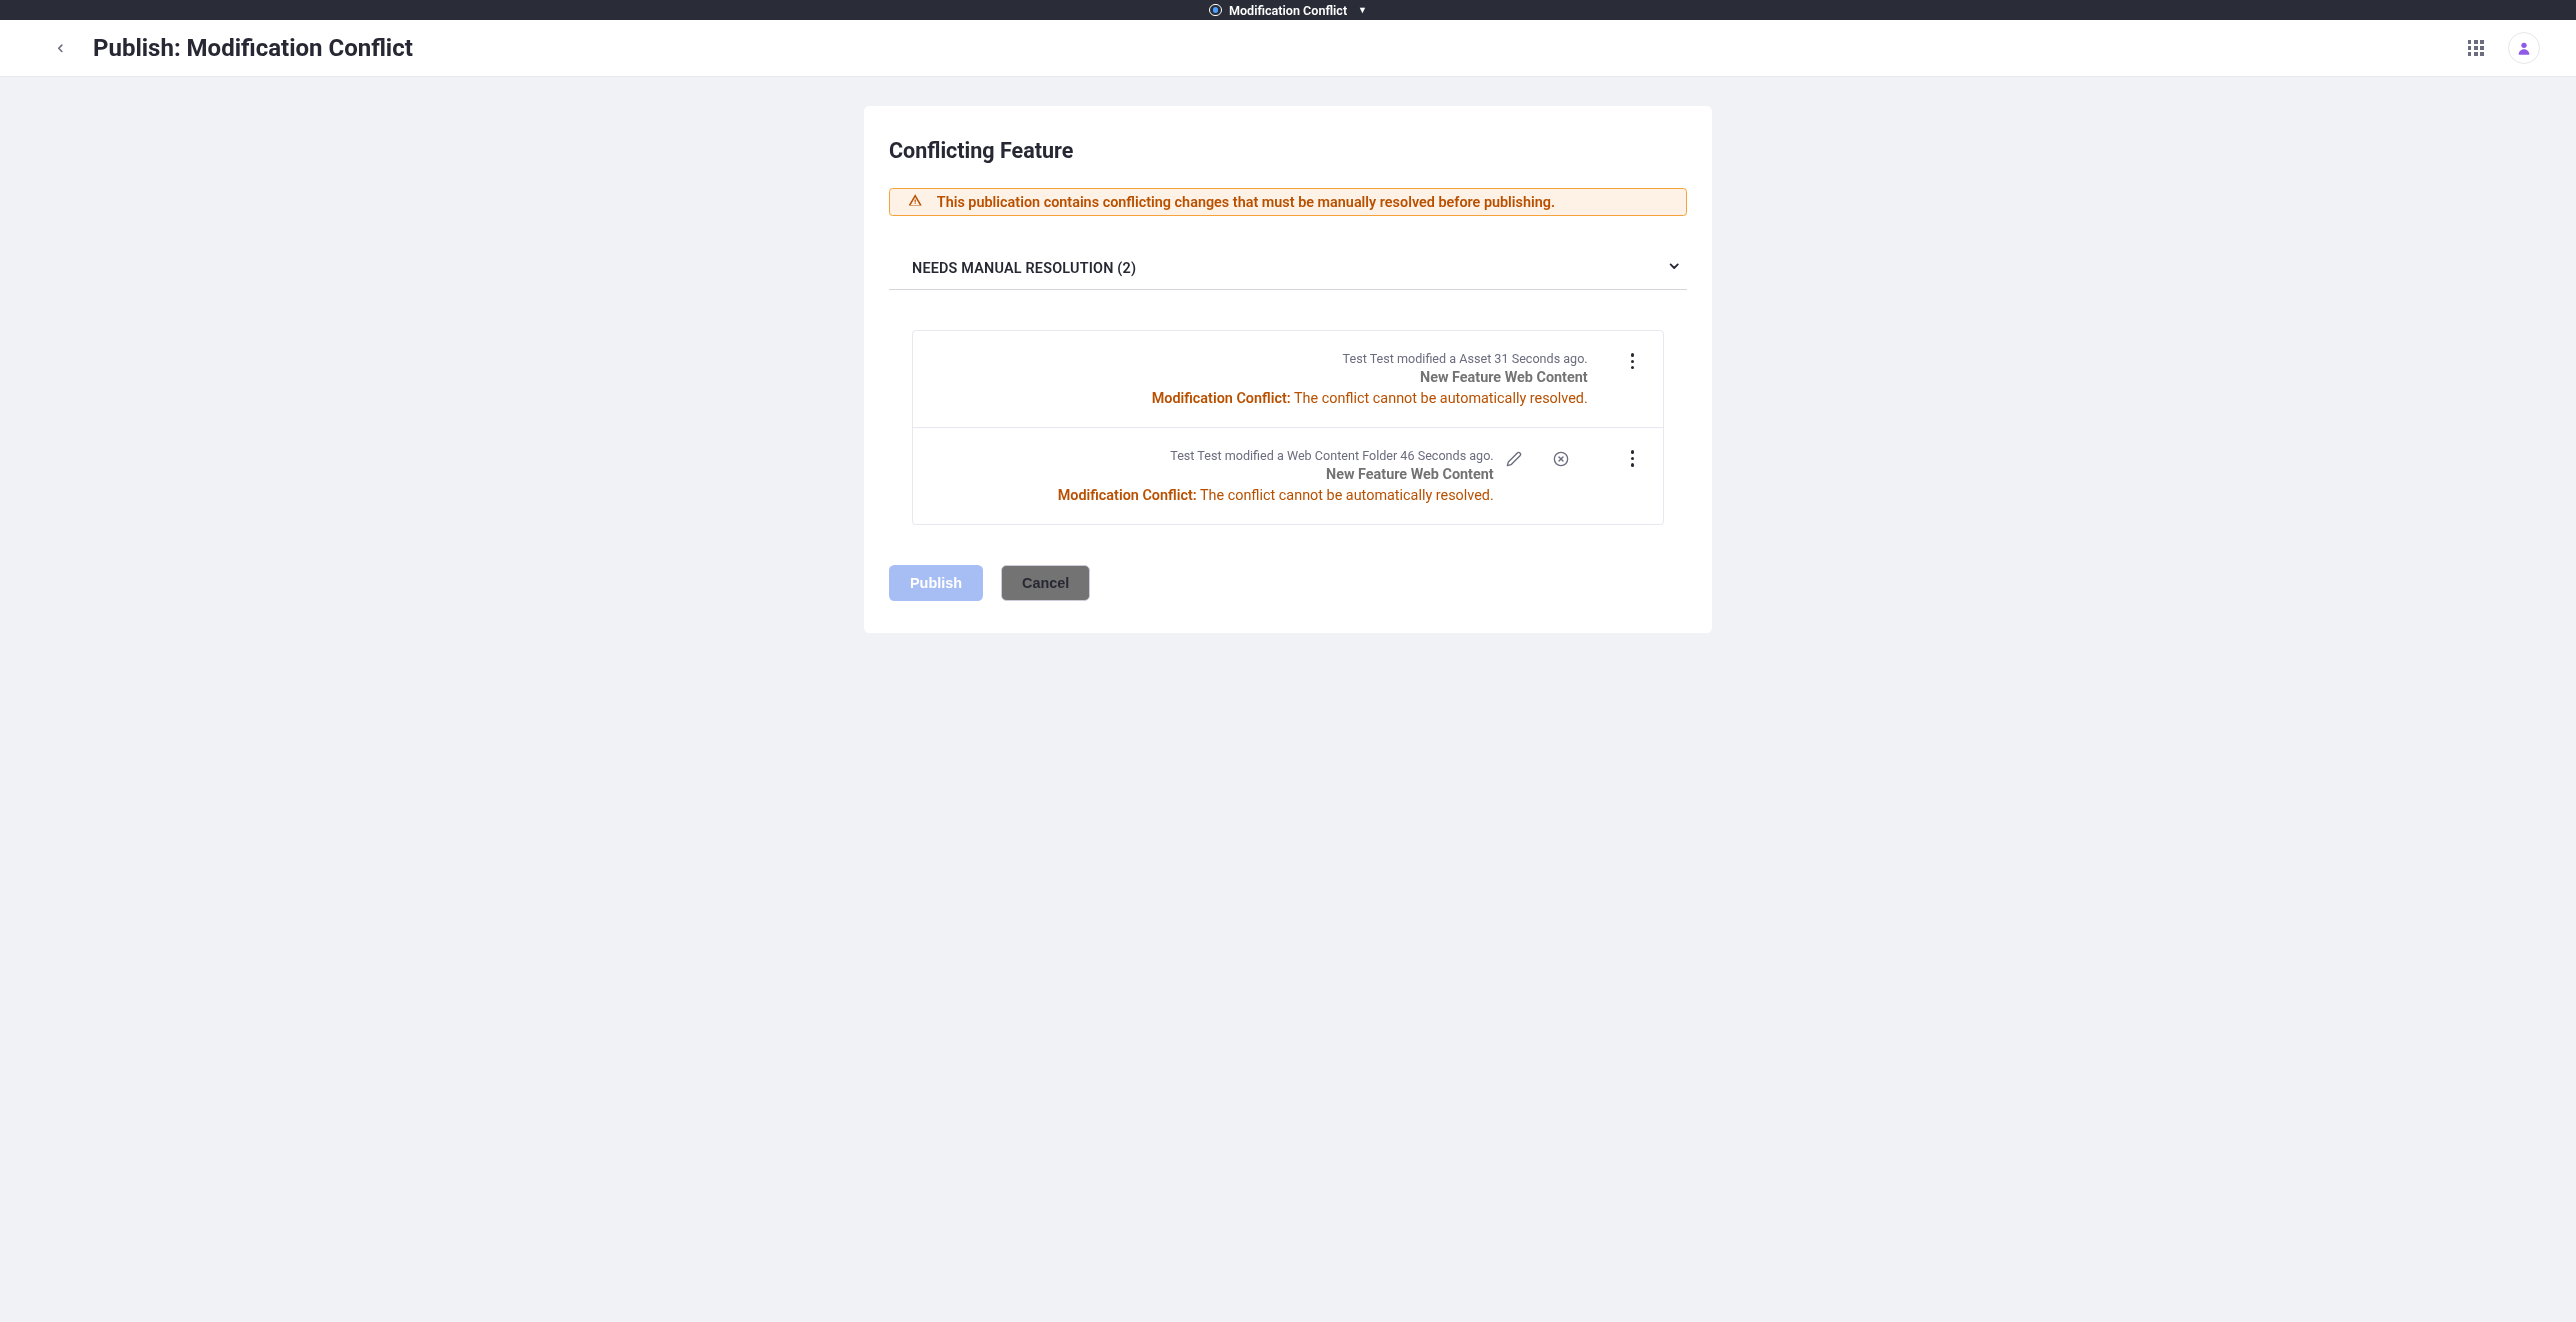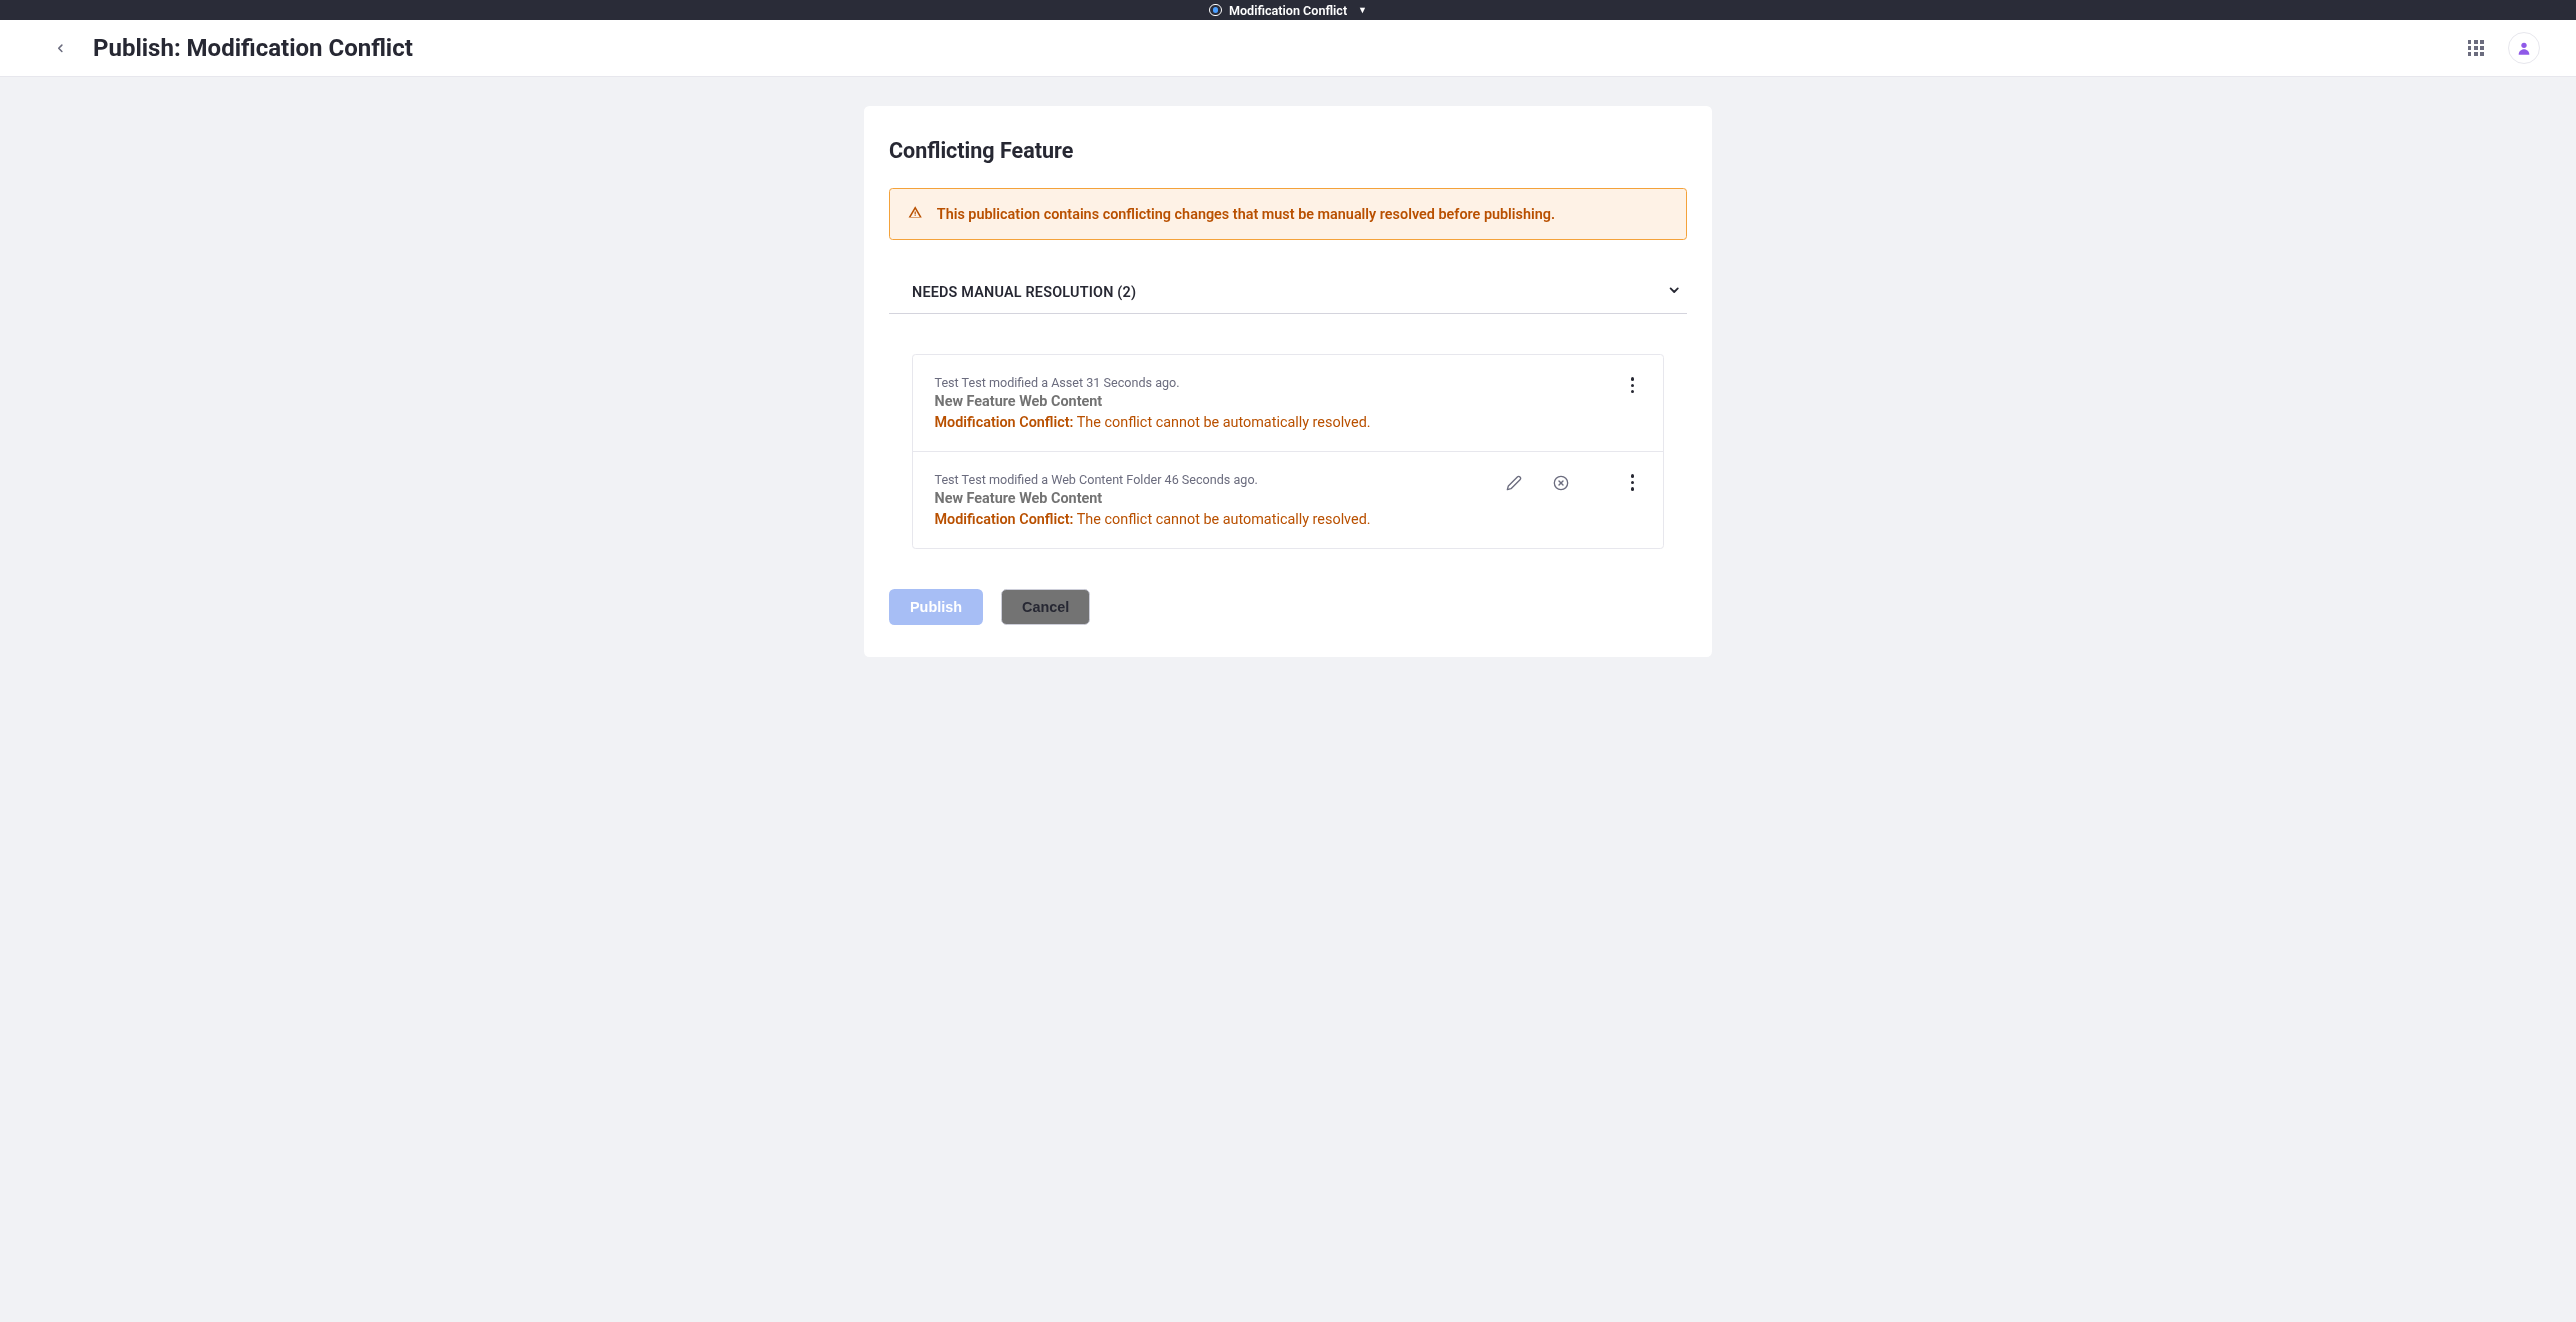--- a/index.html
+++ b/index.html
@@ -124,21 +124,21 @@
     font-size: 21.5px;
     font-weight: 700;
     color: #272833;
     margin-bottom: 25px;
   }
 
   .alert {
     border: 0.9px solid #f4a23a;
     background: #fef2e6;
     border-radius: 3.6px;
-    padding: 16px 18px;
+    padding: 4px 18px;
     display: flex;
     align-items: center;
     gap: 14.4px;
     margin-bottom: 43px;
   }
   .alert-icon { color: #b95000; flex-shrink: 0; }
   .alert-text {
     font-size: 14.4px;
     font-weight: 600;
     color: #b95000;
@@ -157,20 +157,21 @@
     font-weight: 600;
     letter-spacing: 0.2px;
     color: #272833;
   }
   .section-header .chev { color: #272833; margin-right: 5.4px; }
 
   .conflict-list {
     margin: 40px 23px 0 23px;
     border: 0.9px solid #e7e7ed;
     border-radius: 3.6px;
+    text-align: right;
   }
   .conflict-item {
     padding: 20px 21.5px 20px 21.5px;
     display: flex;
     align-items: flex-start;
     gap: 10.8px;
   }
   .conflict-item + .conflict-item {
     border-top: 0.9px solid #e7e7ed;
   }

